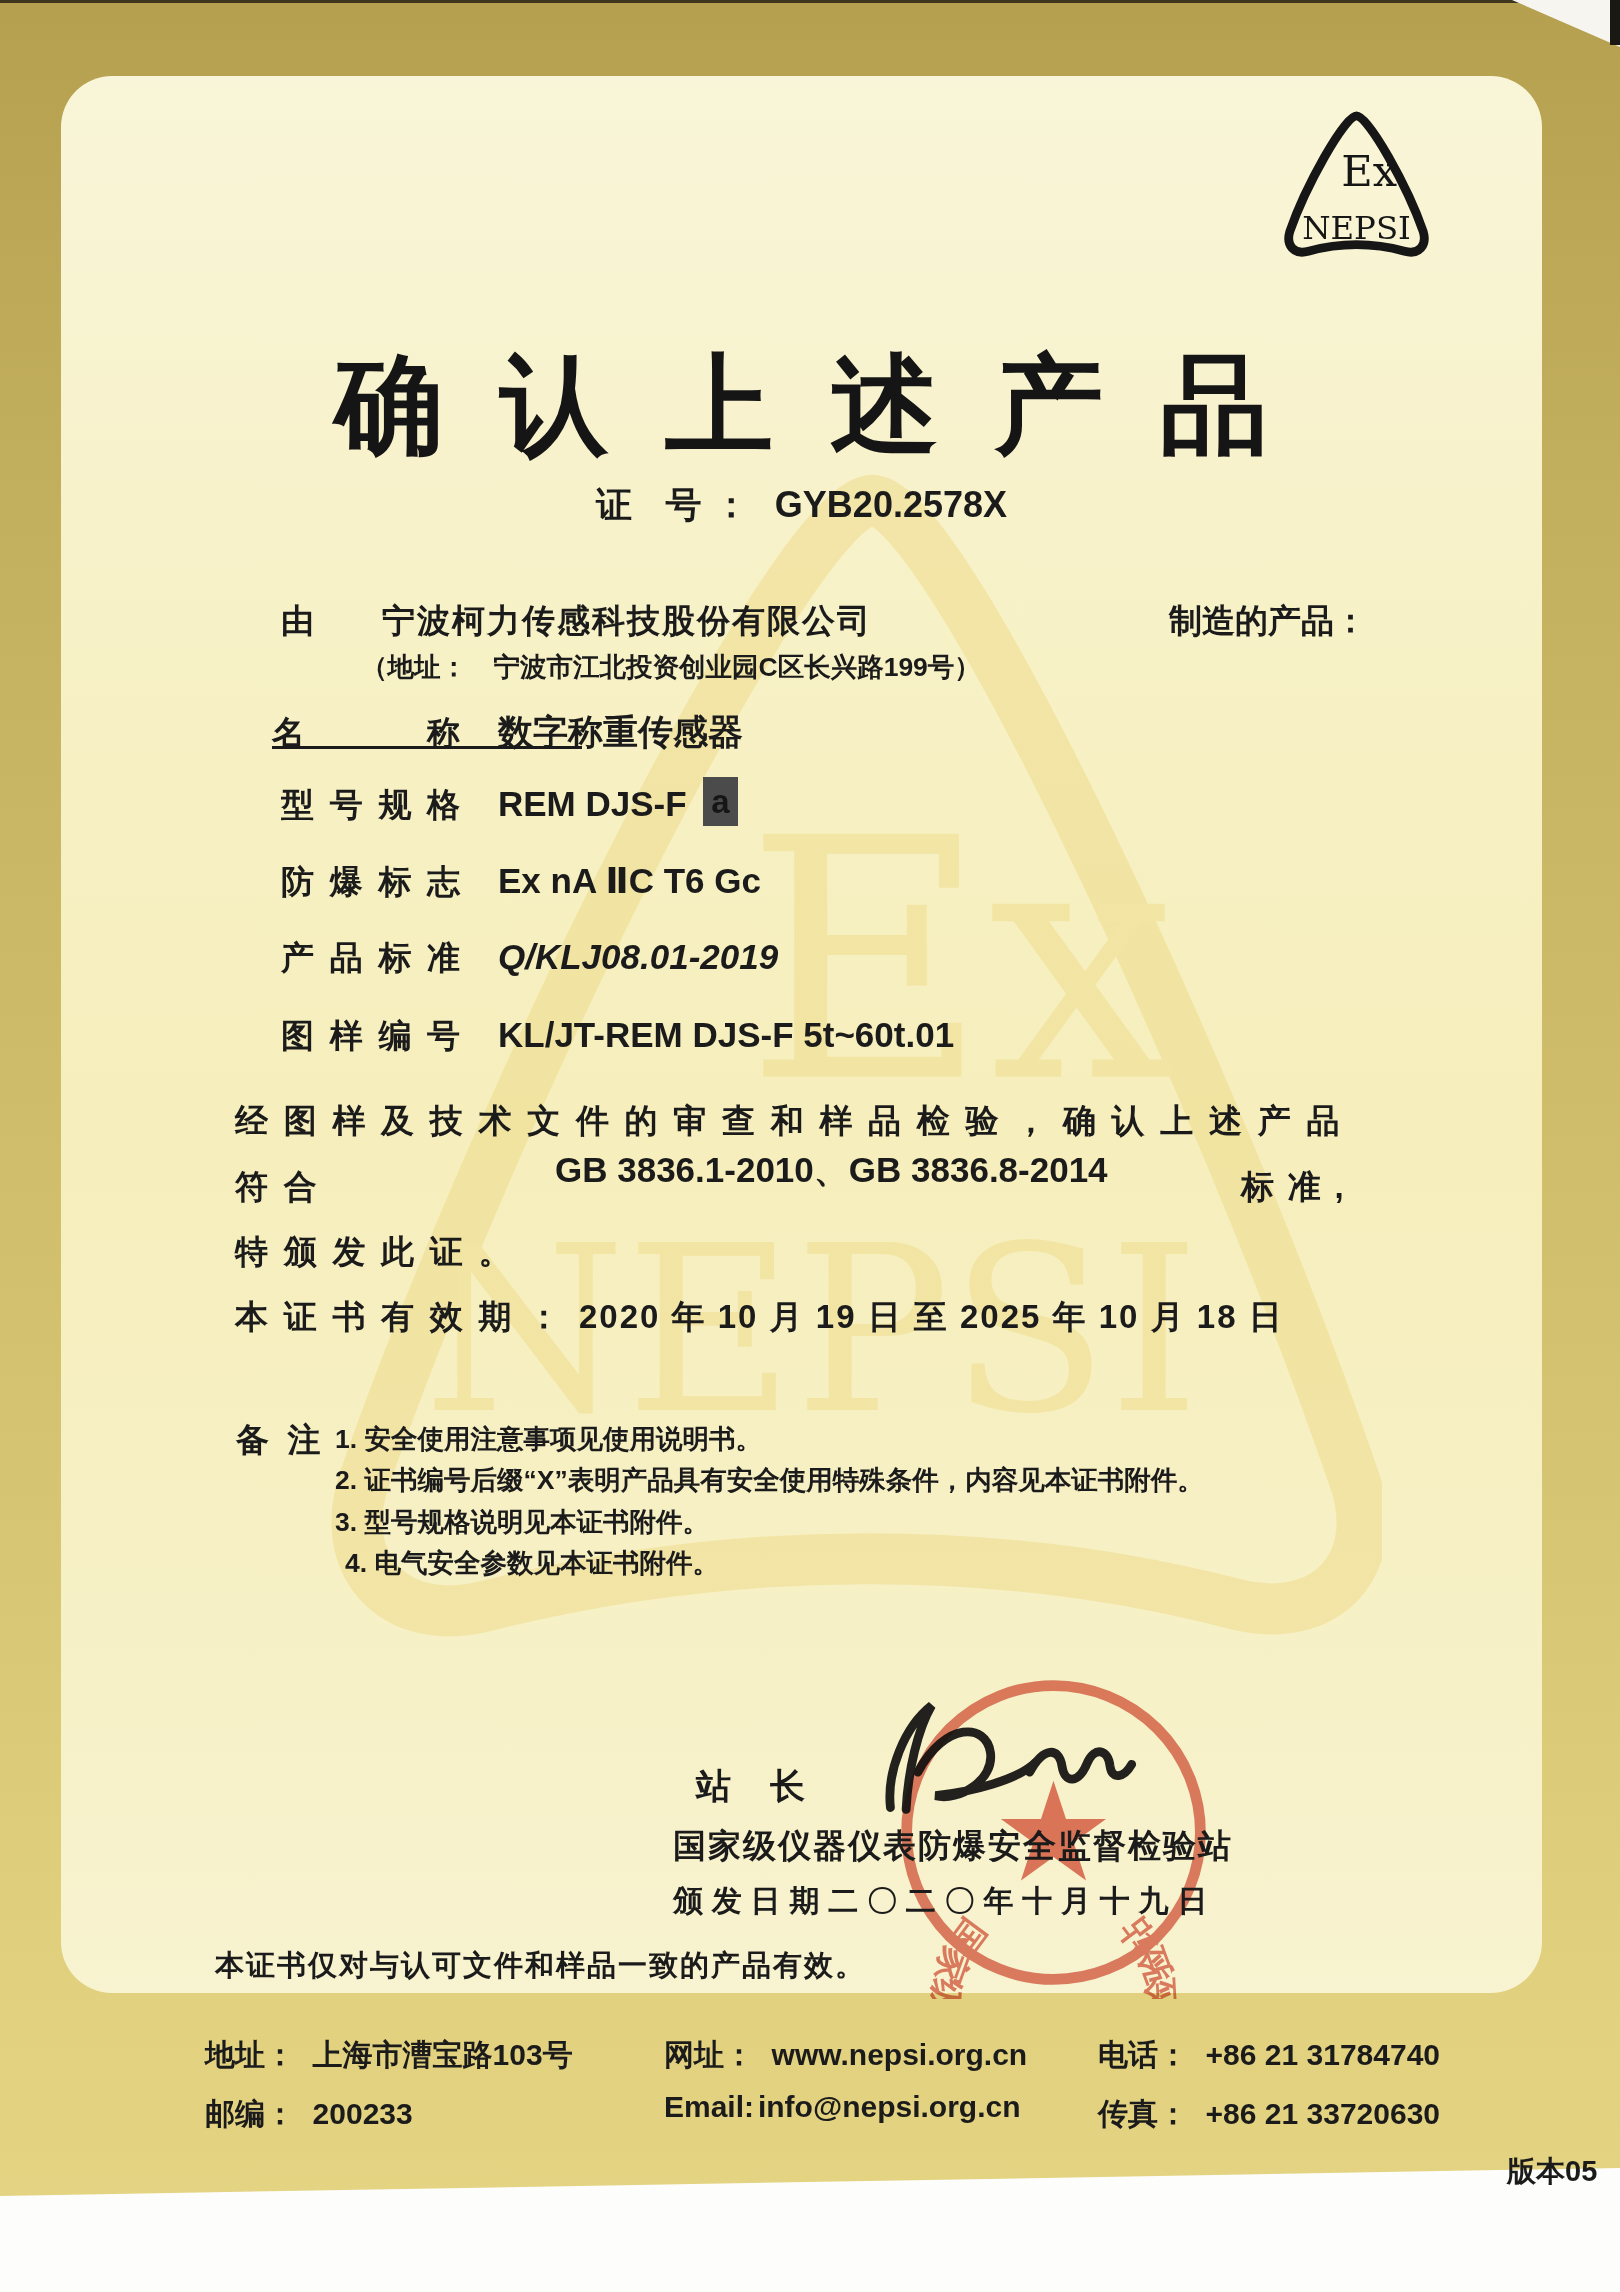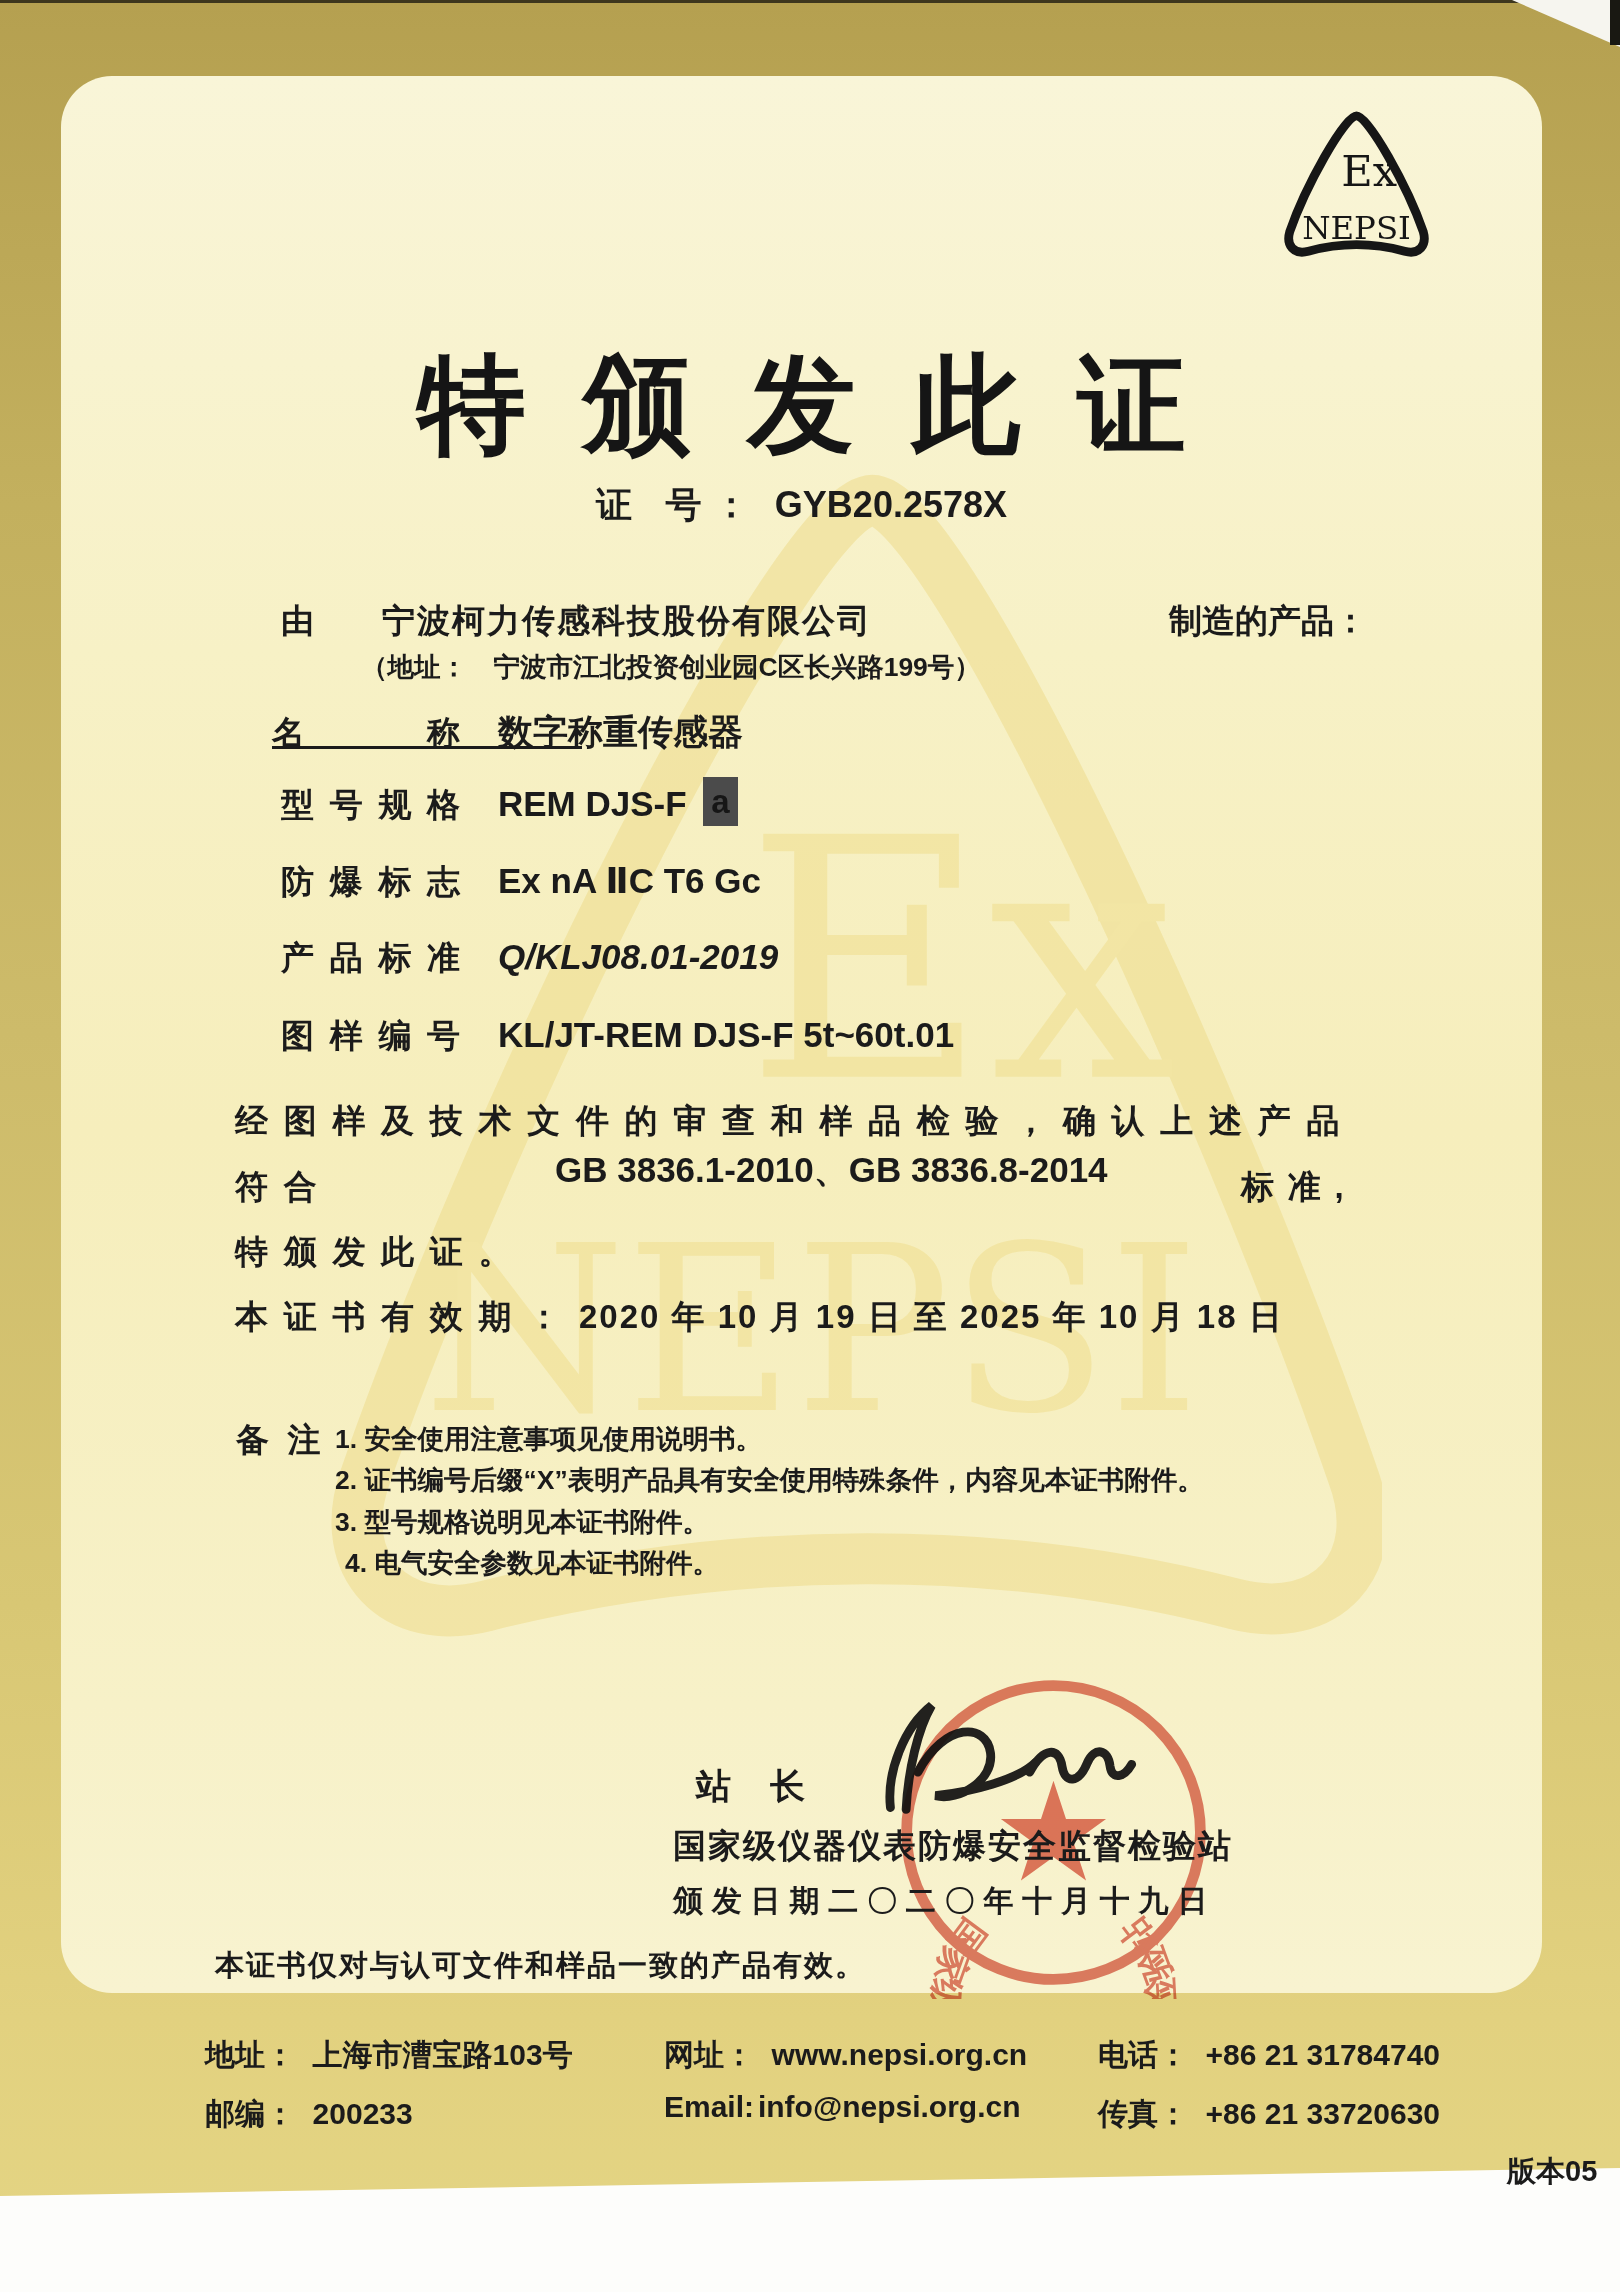--- a/index.html
+++ b/index.html
@@ -55,21 +55,21 @@
   </svg>
 
   <svg class="logo" width="169" height="159" viewBox="0 0 172 162">
     <path d="M 86 10 C 74 10, 34 82, 18 128 C 14 142, 22 152, 37 148
              C 70 139, 102 139, 135 148 C 150 152, 158 142, 154 128
              C 138 82, 98 10, 86 10 Z" fill="none" stroke="#161616" stroke-width="9"></path>
     <text x="99" y="82" font-size="44" text-anchor="middle">Ex</text>
     <text x="86" y="136" font-size="33" text-anchor="middle">NEPSI</text>
   </svg>
 
-  <div class="abs title">特颁发此证</div>
+  <div class="abs title">确认上述产品</div>
   <div class="abs certno">
     <span class="lab">证 号：</span><span>GYB20.2578X</span>
   </div>
 
   <div class="abs f34 b" style="left:281px;top:600px;">由</div>
   <div class="abs f34 b ls2" style="left:382px;top:600px;">宁波柯力传感科技股份有限公司</div>
   <div class="abs f34 b" style="left:1169px;top:600px;">制造的产品：</div>
   <div class="abs f27 b" style="left:361px;top:651px;">（地址：　宁波市江北投资创业园C区长兴路199号）</div>
 
   <div class="abs f34 b ls124" style="left:272px;top:712px;text-decoration:underline;">名称</div>

